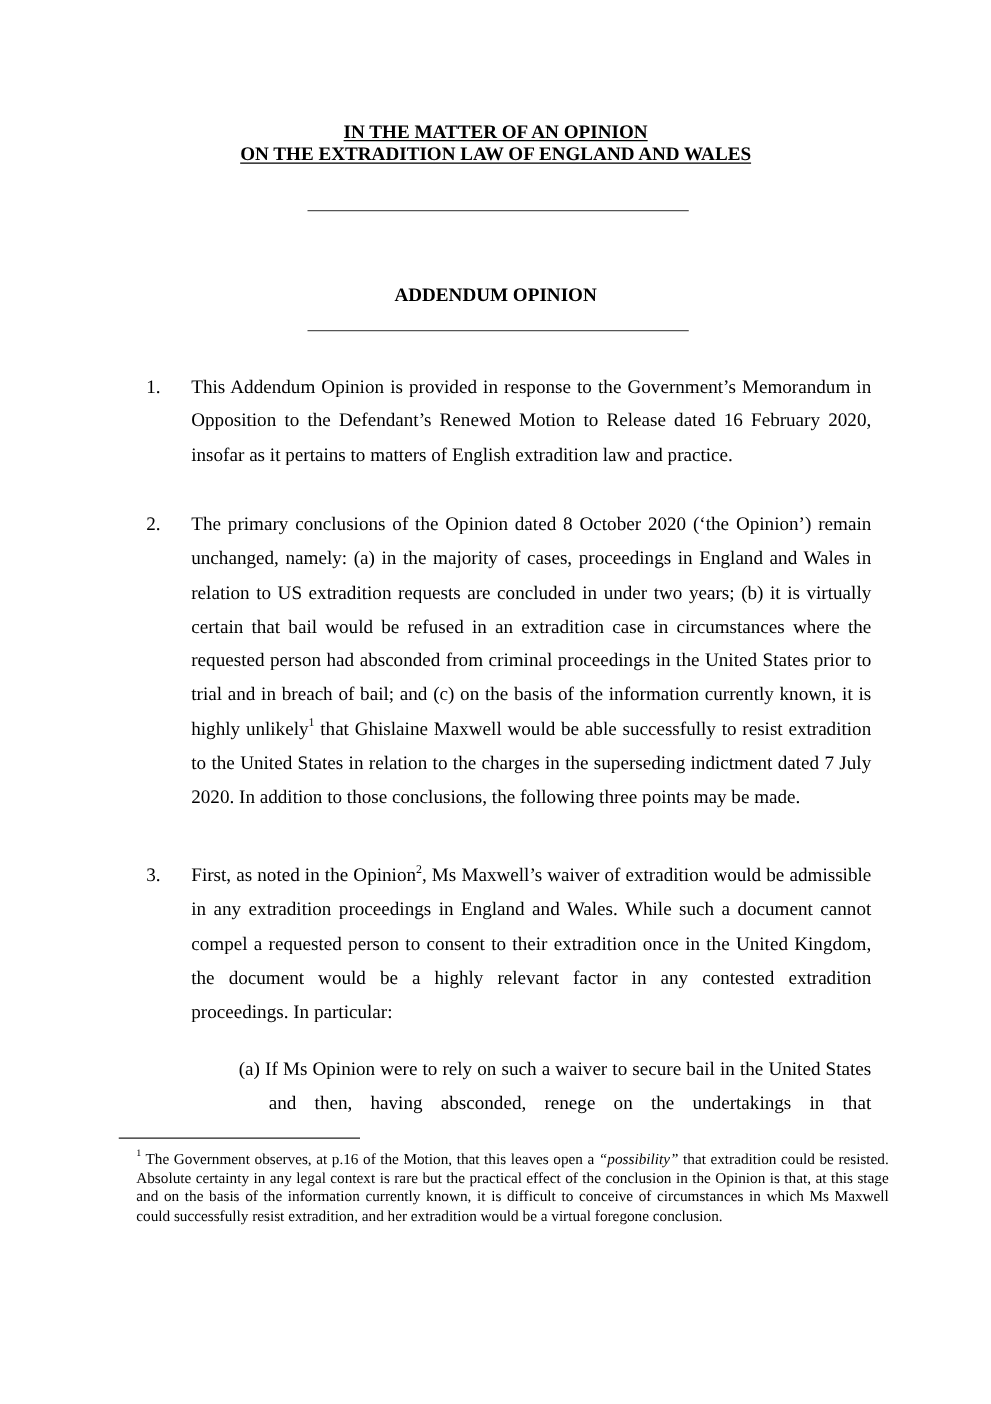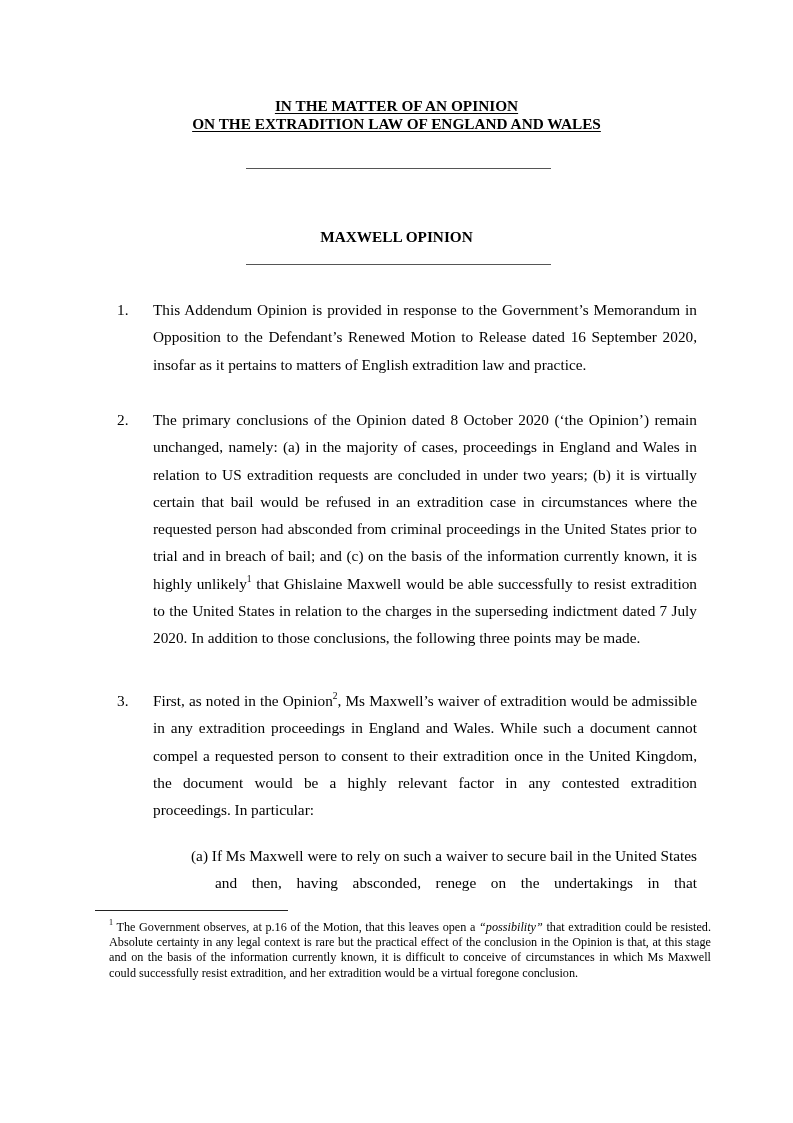--- a/index.html
+++ b/index.html
@@ -120,39 +120,39 @@
 
   <div class="title-line" style="top:97px;">
     <span>IN THE MATTER OF AN OPINION</span>
   </div>
   <div class="title-line" style="top:115px;">
     <span>ON THE EXTRADITION LAW OF ENGLAND AND WALES</span>
   </div>
 
   <div class="rule" style="top:168px;"></div>
 
-  <div class="heading" style="top:228px;">MAXWELL OPINION</div>
+  <div class="heading" style="top:228px;">ADDENDUM OPINION</div>
 
   <div class="rule" style="top:264px;"></div>
 
   <div class="para" style="top:296px;">
     <div class="para-num">1.</div>
-    <div class="para-text">This Addendum Opinion is provided in response to the Government’s Memorandum in Opposition to the Defendant’s Renewed Motion to Release dated 16 September 2020, insofar as it pertains to matters of English extradition law and practice.</div>
+    <div class="para-text">This Addendum Opinion is provided in response to the Government’s Memorandum in Opposition to the Defendant’s Renewed Motion to Release dated 16 February 2020, insofar as it pertains to matters of English extradition law and practice.</div>
   </div>
 
   <div class="para" style="top:406px;">
     <div class="para-num">2.</div>
     <div class="para-text"><span>The primary conclusions of the Opinion dated 8 October 2020 (‘the Opinion’) remain unchanged, namely: (a) in the majority of cases, proceedings in England and Wales in relation to US extradition requests are concluded in under two years; (b) it is virtually certain that bail would be refused in an extradition case in circumstances where the requested person had absconded from criminal proceedings in the United States prior to trial and in breach of bail; and (c) on the basis of the information currently known, it is highly unlikely</span><sup>1</sup><span> that Ghislaine Maxwell would be able successfully to resist extradition to the United States in relation to the charges in the superseding indictment dated 7 July 2020. In addition to those conclusions, the following three points may be made.</span></div>
   </div>
 
   <div class="para" style="top:687px;">
     <div class="para-num">3.</div>
     <div class="para-text"><b>First</b><span>, as noted in the Opinion</span><sup>2</sup><span>, Ms Maxwell’s waiver of extradition would be admissible in any extradition proceedings in England and Wales. While such a document cannot compel a requested person to consent to their extradition once in the United Kingdom, the document would be a highly relevant factor in any contested extradition proceedings. In particular:</span></div>
   </div>
 
-  <div class="sub-para" style="top:842px;"><span>(a)</span> <span>If Ms Maxwell were to rely on such a waiver to secure bail in the United States and then, having absconded, renege on the undertakings in that</span></div>
+  <div class="sub-para" style="top:842px;"><span>(a)</span> <span>If Ms Opinion were to rely on such a waiver to secure bail in the United States and then, having absconded, renege on the undertakings in that</span></div>
 
   <div class="fn-rule" style="top:910px;"></div>
 
   <div class="footnote" style="top:920px;"><sup>1</sup><span> The Government observes, at p.16 of the Motion, that this leaves open a </span><i>“possibility”</i><span> that extradition could be resisted. Absolute certainty in any legal context is rare but the practical effect of the conclusion in the Opinion is that, at this stage and on the basis of the information currently known, it is difficult to conceive of circumstances in which Ms Maxwell could successfully resist extradition, and her extradition would be a virtual foregone conclusion.</span></div>
 
 
 </div>
 
 </body></html>

